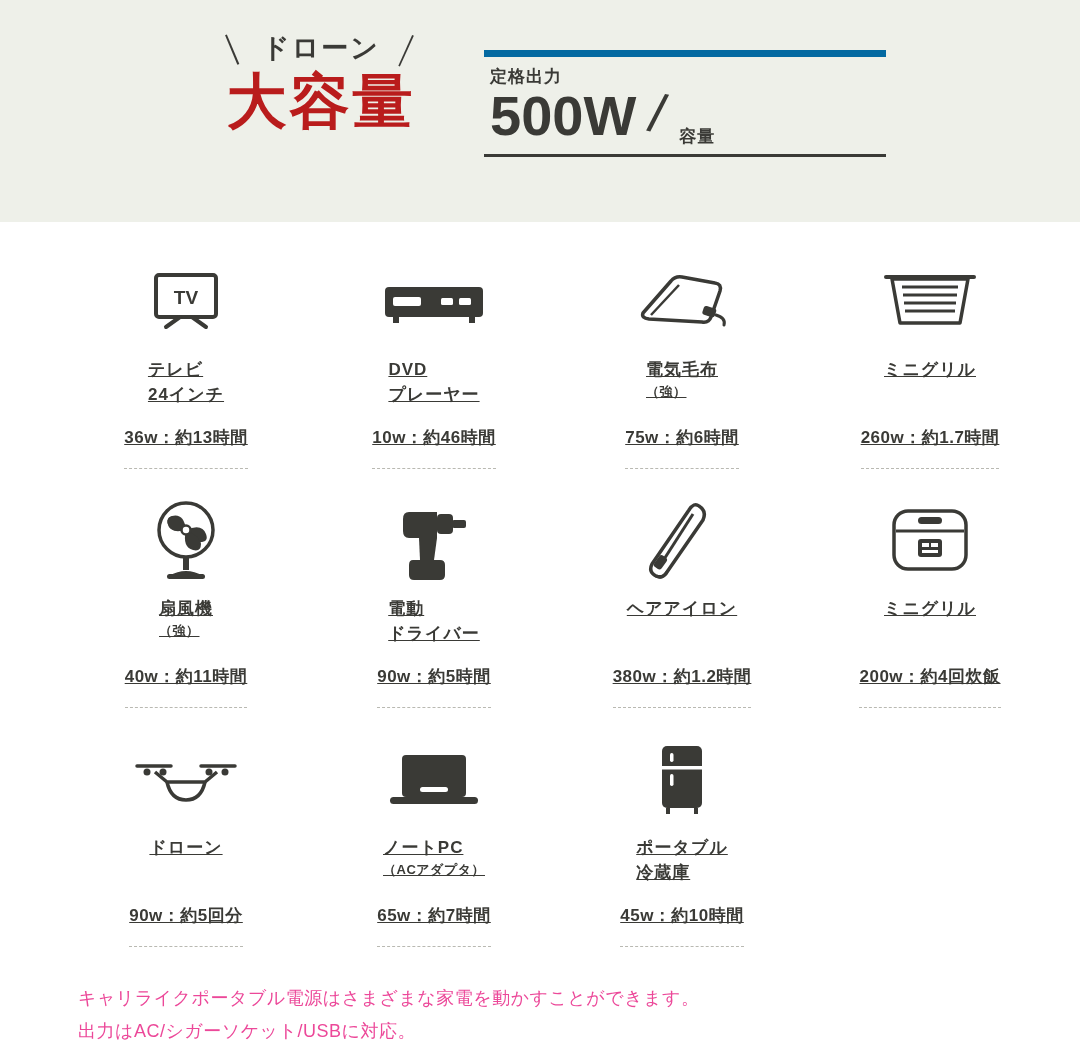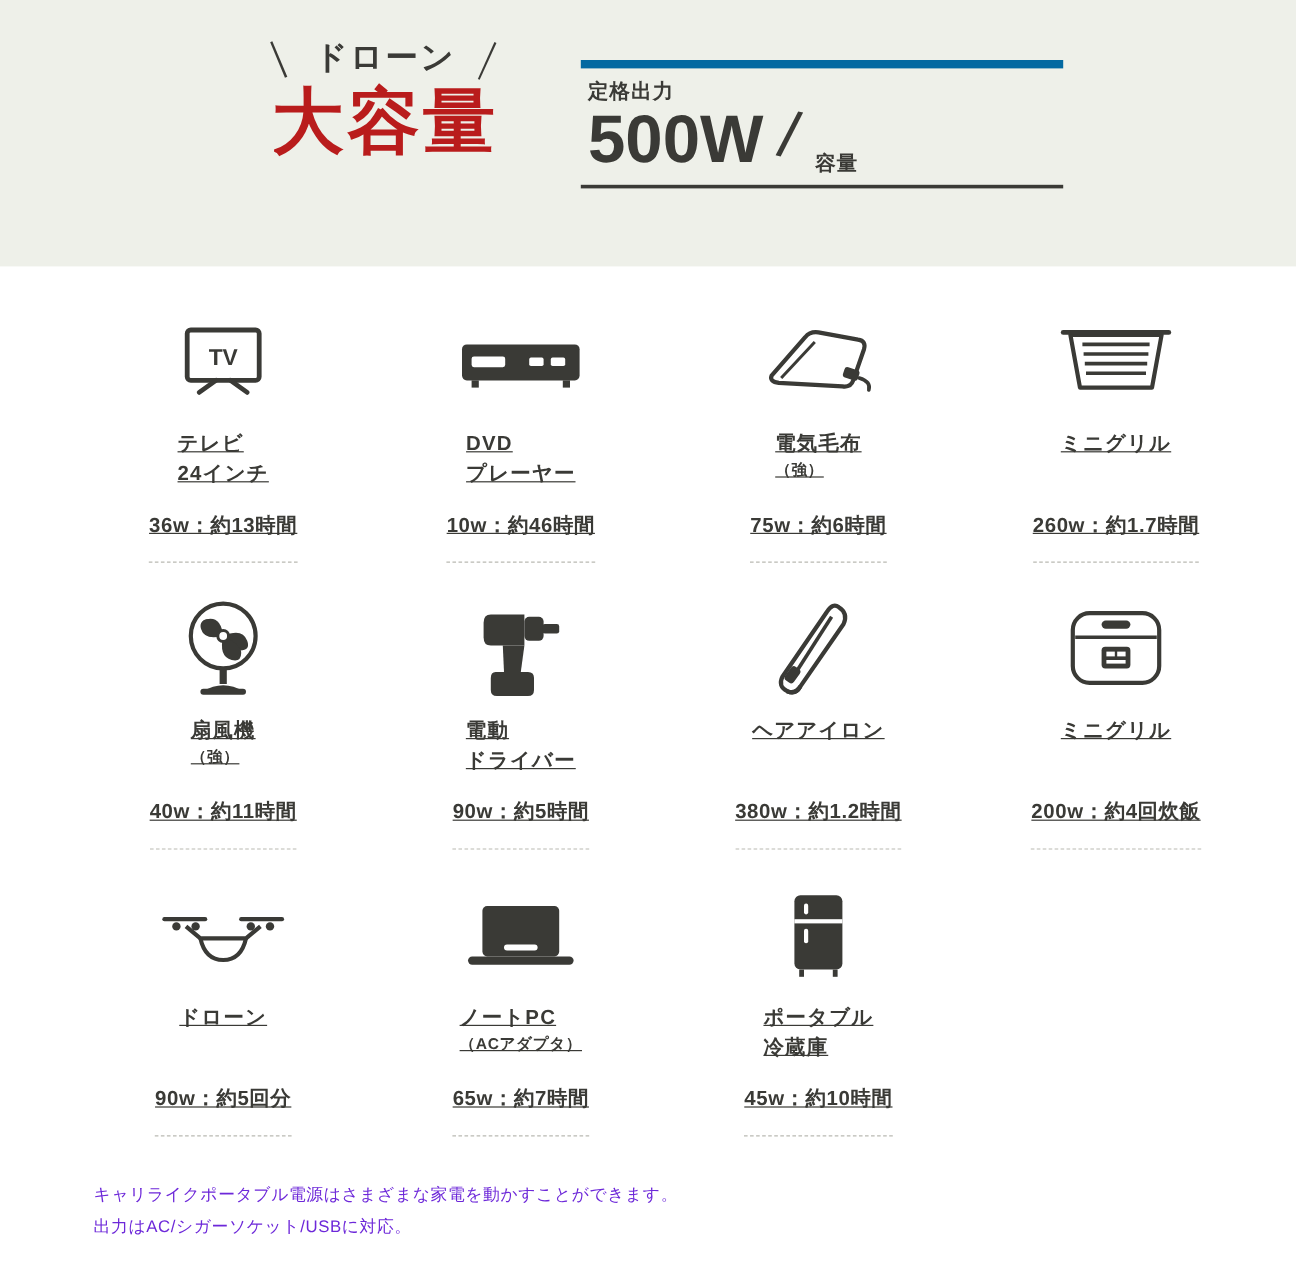--- a/index.html
+++ b/index.html
@@ -154,23 +154,23 @@
     padding-bottom: 19px;
     white-space: nowrap;
   }
 
   
   .footer {
     padding: 22px 0 0 78px;
   }
   .footer p {
     margin: 0 0 6px 0;
-    font-size: 14px;
+    font-size: 18px;
     line-height: 1.5;
-    color: #6d28d9;
+    color: #ec4899;
     letter-spacing: 0.5px;
   }
 
   svg { display: block; }
 </style>
 </head>
 <body>
 
 <div class="header">
   <div class="header-inner">

